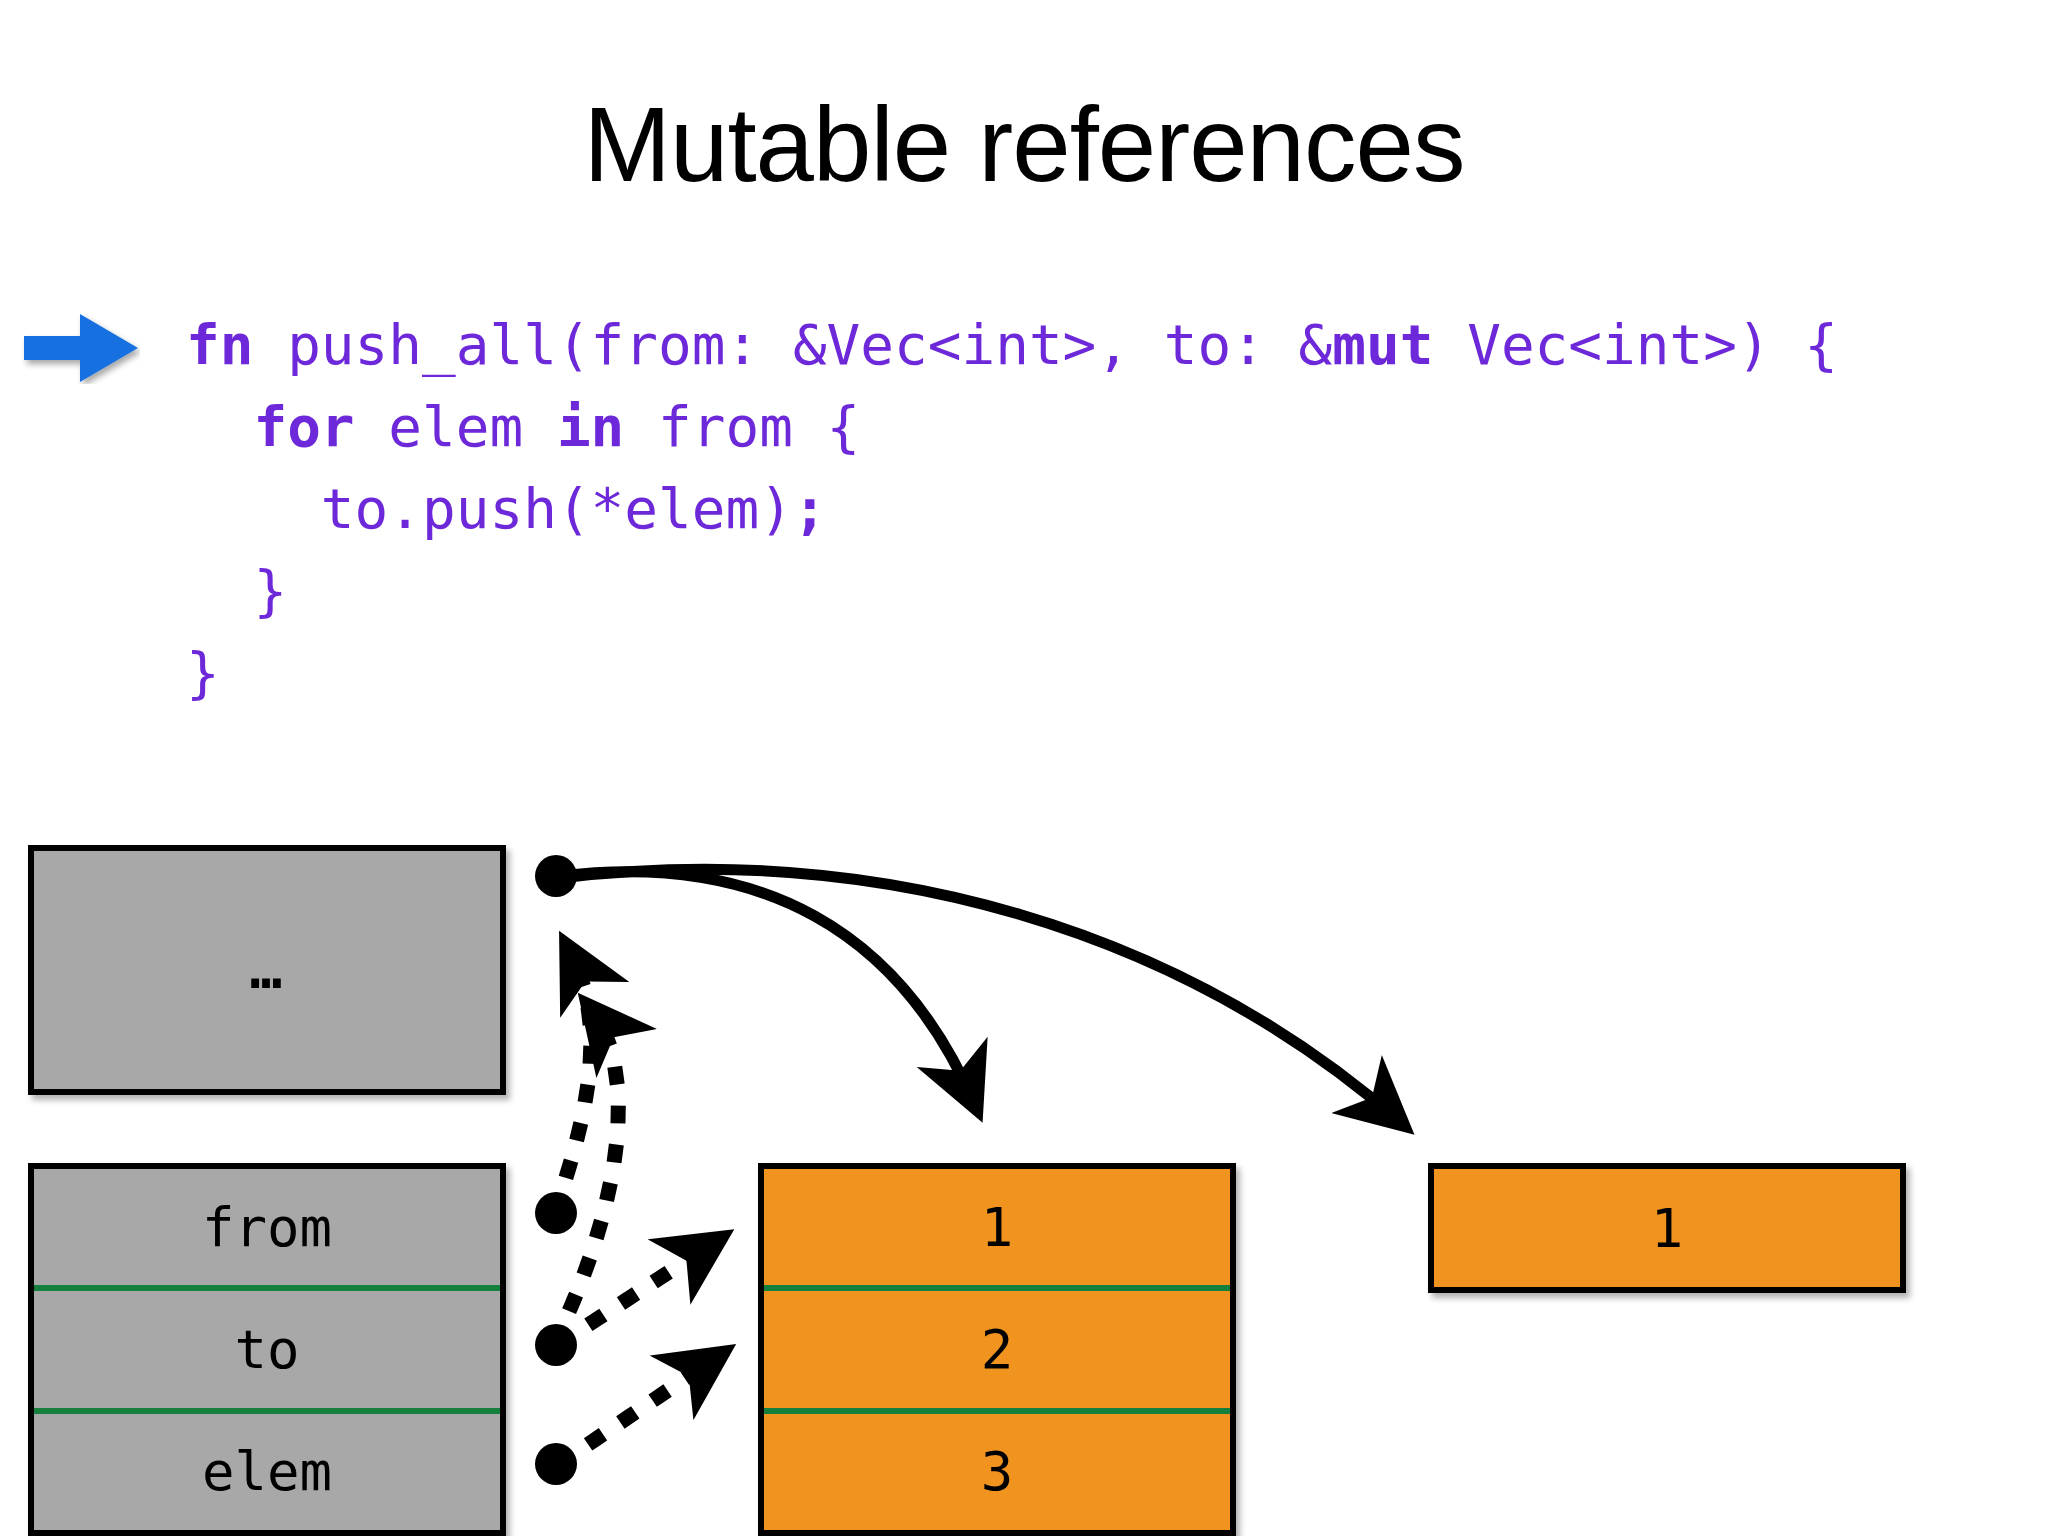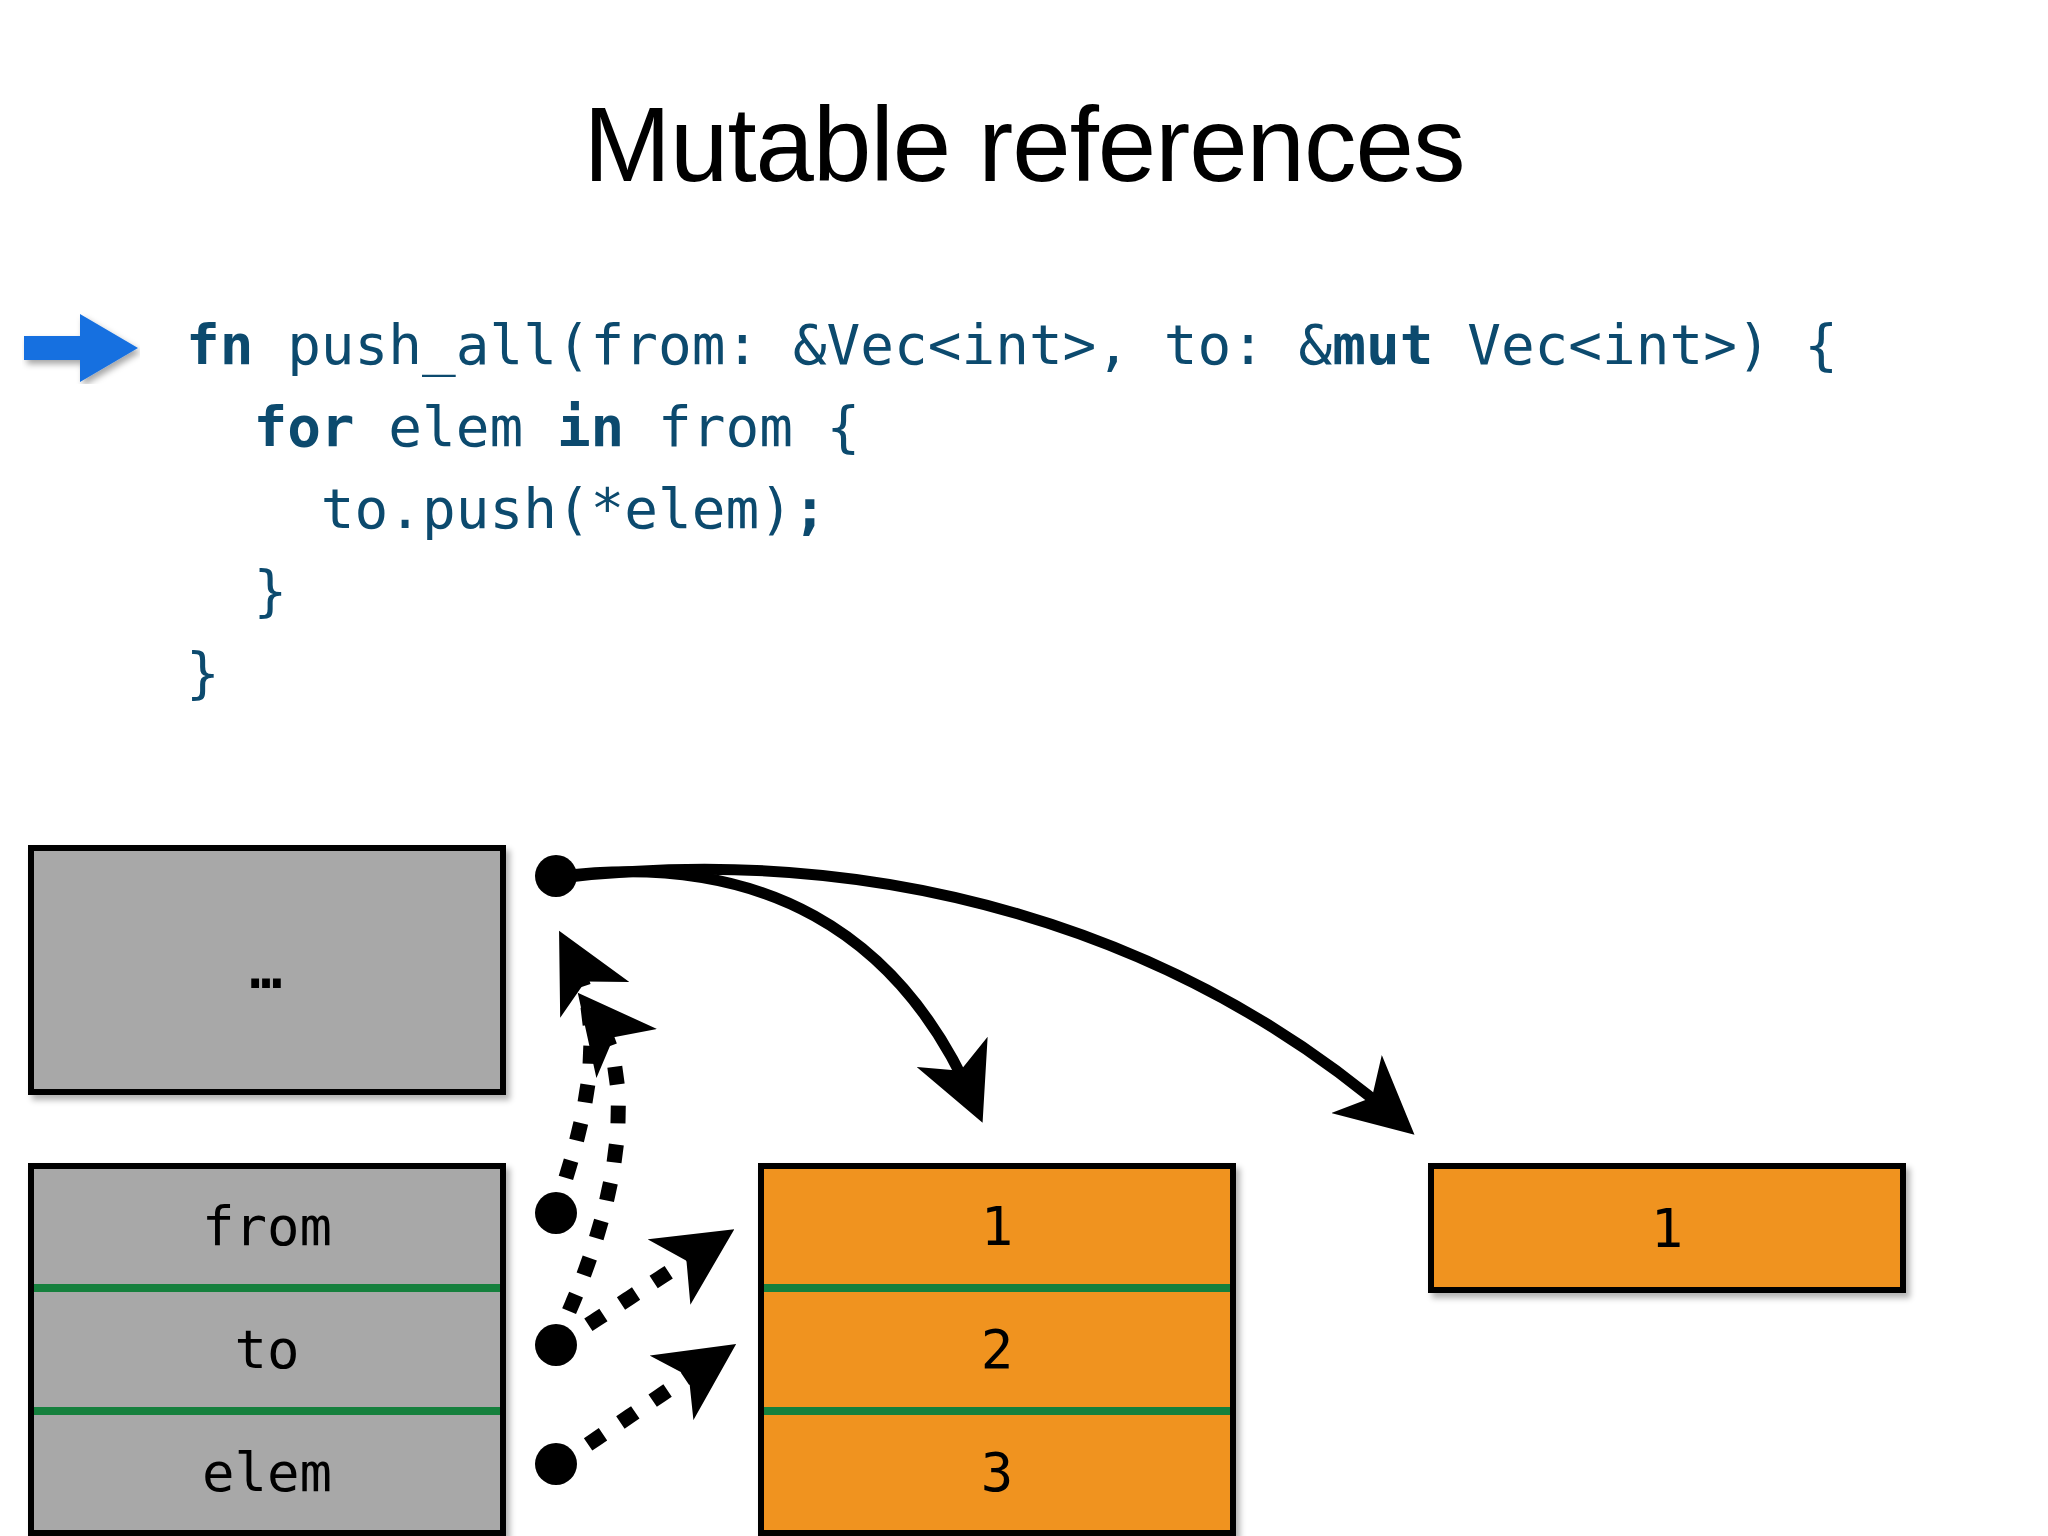--- a/index.html
+++ b/index.html
@@ -49,21 +49,21 @@
 
   
   #code-block {
     position: absolute;
     left: 186px;
     top: 304px;
     font-family: "DejaVu Sans Mono", "Liberation Mono", monospace;
     font-size: 56px;
     line-height: 82px;
     white-space: pre;
-    color: #0c4a6e;
+    color: #6d28d9;
   }
   #code-block .kw { font-weight: 700; }
   #code-block .line { display: block; height: 82px; }
 
   
   #diagram {
     position: absolute;
     left: 0;
     top: 0;
     width: 2048px;
@@ -82,21 +82,21 @@
   .mem-cell {
     flex: 1 1 0;
     display: flex;
     align-items: center;
     justify-content: center;
     font-family: "DejaVu Sans Mono", "Liberation Mono", monospace;
     font-size: 54px;
     color: #000000;
     box-sizing: border-box;
   }
-  .mem-cell + .mem-cell { border-top: 8px solid #15803d; }
+  .mem-cell + .mem-cell { border-top: 6px solid #15803d; }
 
   .gray  { background: #a8a8a8; }
   .orange{ background: #f0931f; }
 
   
   #heap-ellipsis-box { left: 28px;  top: 845px;  width: 478px;  height: 250px; }
   #stack-frame-box   { left: 28px;  top: 1163px; width: 478px;  height: 373px; }
   #vec-from-box      { left: 758px; top: 1163px; width: 478px;  height: 373px; }
   #vec-to-box        { left: 1428px;top: 1163px; width: 478px;  height: 130px; }
 

